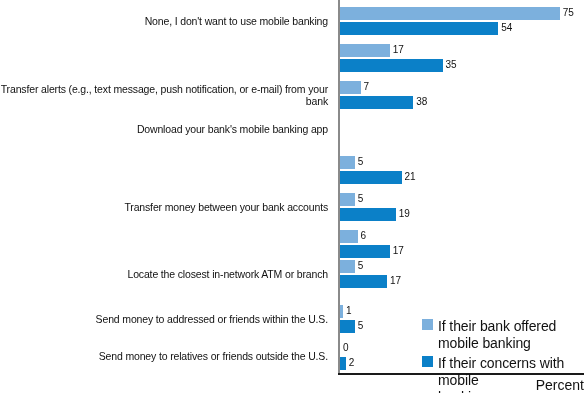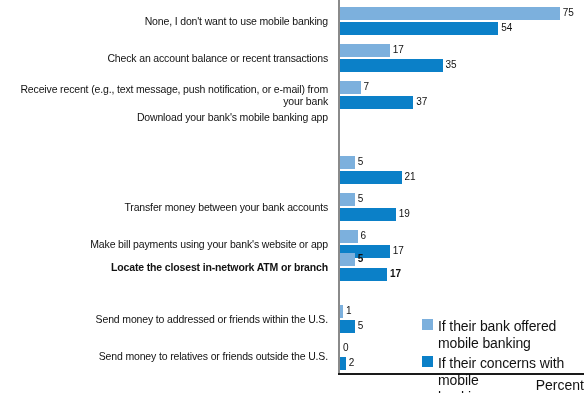--- a/index.html
+++ b/index.html
@@ -148,46 +148,45 @@
             <div class="bar light" style="width: 219.75px;"></div>
             <span class="bar-value" style="left: 222.75px;">75</span>
           </div>
           <div class="bar-wrap bottom">
             <div class="bar dark" style="width: 158.22px;"></div>
             <span class="bar-value" style="left: 161.22px;">54</span>
           </div>
         </div>
       </div>
       <div class="row" style="top: 39.2px;">
-        <div class="row-label">Check an account balance or recent transactions</div>
         <div class="bars">
           <div class="bar-wrap top">
             <div class="bar light" style="width: 49.81px;"></div>
             <span class="bar-value" style="left: 52.81px;">17</span>
           </div>
           <div class="bar-wrap bottom">
             <div class="bar dark" style="width: 102.55px;"></div>
             <span class="bar-value" style="left: 105.55px;">35</span>
           </div>
         </div>
       </div>
       <div class="row" style="top: 76.4px;">
-        <div class="row-label">Receive recent (e.g., text message, push notification, or e-mail) from your bank</div>
+        <div class="row-label">Transfer alerts (e.g., text message, push notification, or e-mail) from your bank</div>
         <div class="bars">
           <div class="bar-wrap top">
             <div class="bar light" style="width: 20.51px;"></div>
             <span class="bar-value" style="left: 23.51px;">7</span>
           </div>
           <div class="bar-wrap bottom">
             <div class="bar dark" style="width: 73.25px;"></div>
-            <span class="bar-value" style="left: 76.25px;">37</span>
-          </div>
-        </div>
-      </div>
-      <div class="row" style="top: 98px; padding-left: 36px;">
+            <span class="bar-value" style="left: 76.25px;">38</span>
+          </div>
+        </div>
+      </div>
+      <div class="row" style="top: 110px; padding-left: 36px;">
         <div class="row-label">Download your bank's mobile banking app</div>
       </div>
       <div class="row" style="top: 150.8px;">
         <div class="bars">
           <div class="bar-wrap top">
             <div class="bar light" style="width: 14.65px;"></div>
             <span class="bar-value" style="left: 17.65px;">5</span>
           </div>
           <div class="bar-wrap bottom">
             <div class="bar dark" style="width: 61.53px;"></div>
@@ -202,33 +201,32 @@
             <div class="bar light" style="width: 14.65px;"></div>
             <span class="bar-value" style="left: 17.65px;">5</span>
           </div>
           <div class="bar-wrap bottom">
             <div class="bar dark" style="width: 55.67px;"></div>
             <span class="bar-value" style="left: 58.67px;">19</span>
           </div>
         </div>
       </div>
       <div class="row" style="top: 225.2px;">
-        <div class="row-label">Make bill payments using your bank's website or app</div>
         <div class="bars">
           <div class="bar-wrap top">
             <div class="bar light" style="width: 17.58px;"></div>
             <span class="bar-value" style="left: 20.58px;">6</span>
           </div>
           <div class="bar-wrap bottom">
             <div class="bar dark" style="width: 49.81px;"></div>
             <span class="bar-value" style="left: 52.81px;">17</span>
           </div>
         </div>
       </div>
-      <div class="row" style="top: 248px; font-weight: bold;">
+      <div class="row" style="top: 255px;">
         <div class="row-label">Locate the closest in-network ATM or branch</div>
         <div class="bars">
           <div class="bar-wrap top">
             <div class="bar light" style="width: 14.65px;"></div>
             <span class="bar-value" style="left: 17.65px;">5</span>
           </div>
           <div class="bar-wrap bottom">
             <div class="bar dark" style="width: 46.88px;"></div>
             <span class="bar-value" style="left: 49.88px;">17</span>
           </div>

